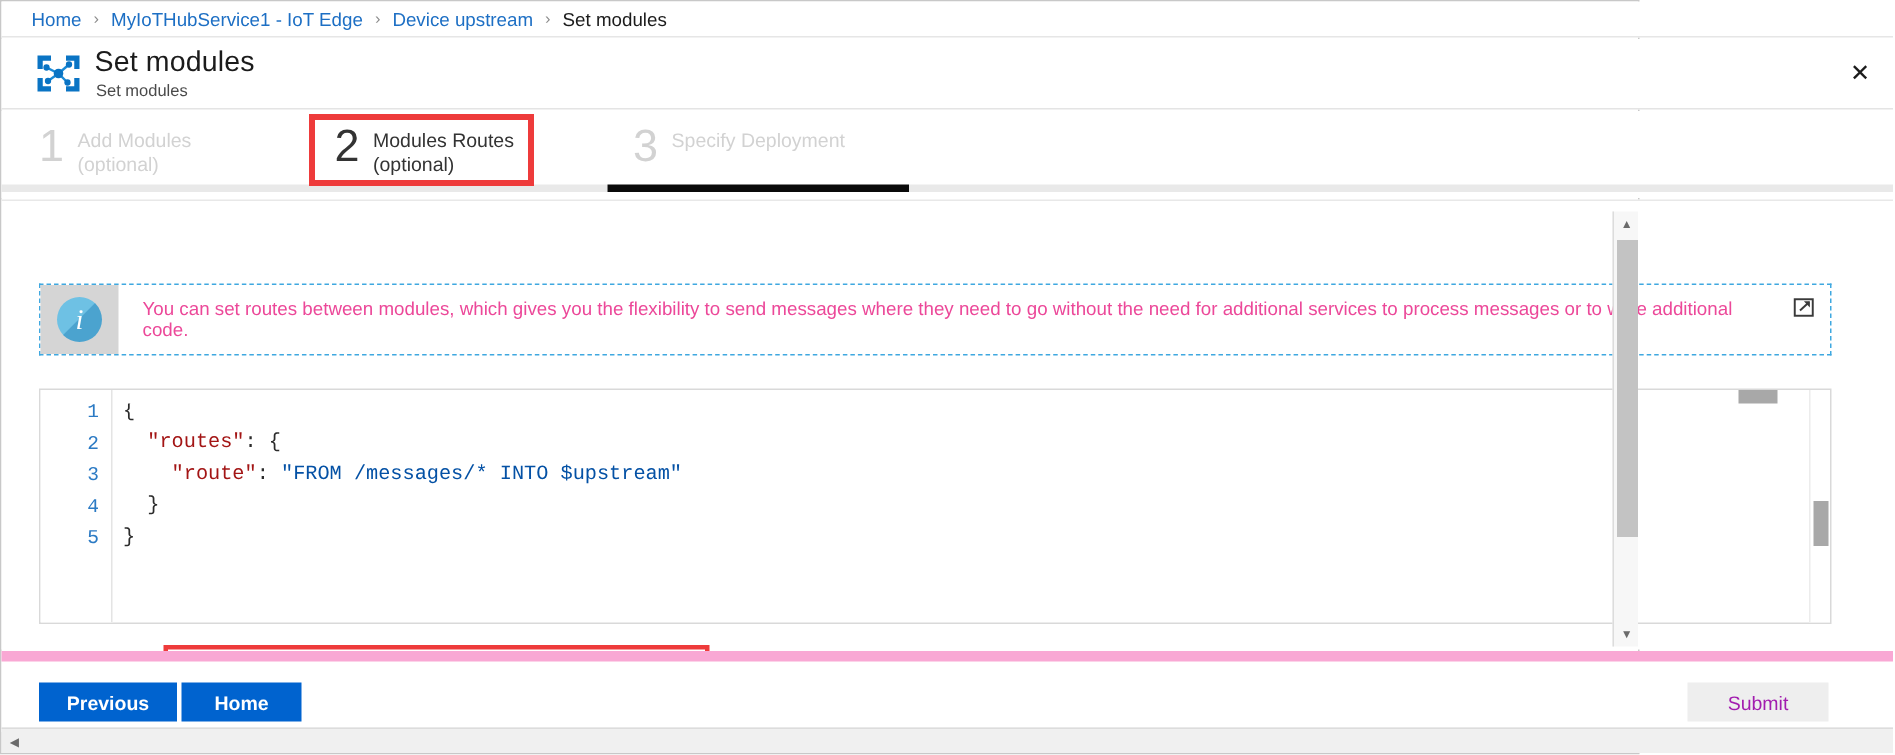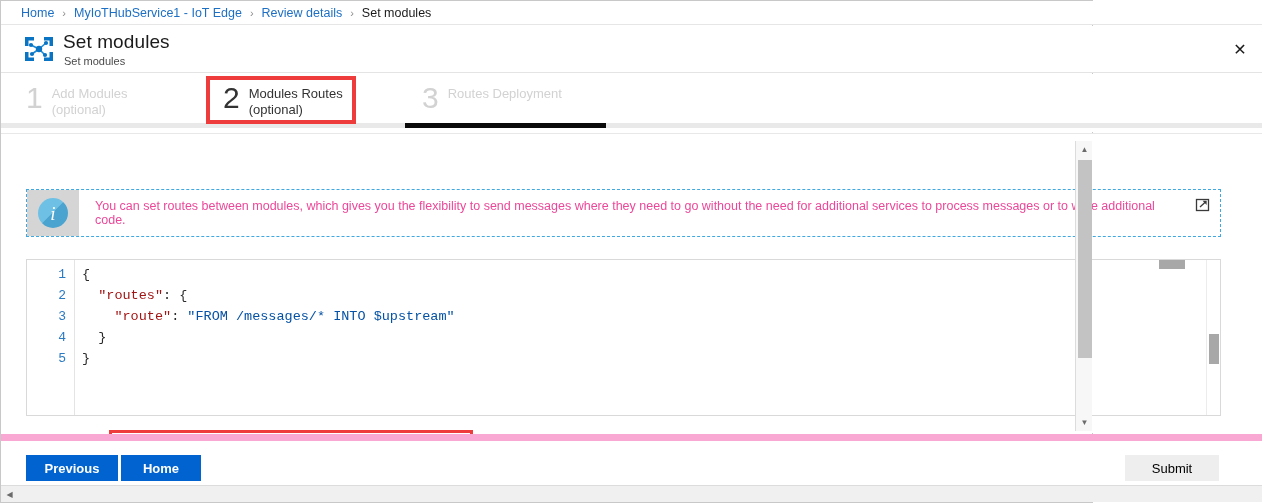--- a/index.html
+++ b/index.html
@@ -203,21 +203,21 @@
     border-top: 7px solid #f9a8d4;
   }
   .btn {
     position: absolute; top: 14px;
     height: 26px;
     display: flex; align-items: center; justify-content: center;
     font-size: 13px; cursor: pointer; border: none;
     font-family: "Liberation Sans", sans-serif;
   }
   .btn-primary { background: #0063cf; color: #ffffff; font-weight: bold; }
-  .btn-disabled { background: #eeeeee; color: #000000; cursor: default; }
+  .btn-disabled { background: #eeeeee; color: #a21caf; cursor: default; }
 
   
   .scroll-v {
     position: absolute; right: 0; top: 140px;
     width: 17px; height: 290px;
     background: #f7f7f7; border-left: 1px solid #dcdcdc;
   }
   .sv-arrow {
     position: absolute; left: 0; width: 17px; height: 17px;
     display: flex; align-items: center; justify-content: center;
@@ -241,21 +241,21 @@
 </head>
 <body>
 
 <div id="app">
 
   <div class="breadcrumb" id="breadcrumb-host">
       <span class="crumb-link">Home</span>
       <span class="crumb-sep">›</span>
       <span class="crumb-link">MyIoTHubService1 - IoT Edge</span>
       <span class="crumb-sep">›</span>
-      <span class="crumb-link">Review details</span>
+      <span class="crumb-link">Device upstream</span>
       <span class="crumb-sep">›</span>
       <span class="crumb-current">Set modules</span>
     </div>
 
   <div class="titlebar">
     <span class="title-icon">
       <svg width="32" height="30" viewBox="0 0 32 30">
         <path d="M2 3 h9 v3.5 H5.5 V12 H2 Z" fill="#0a74c4"></path>
         <path d="M30 3 h-9 v3.5 h5.5 V12 H30 Z" fill="#0a74c4"></path>
         <path d="M2 27 h9 v-3.5 H5.5 V18 H2 Z" fill="#0a74c4"></path>
@@ -289,21 +289,21 @@
         <span class="step-num">2</span>
         <span class="step-text">
           <div class="step-label">Modules Routes</div>
           <div class="step-opt">(optional)</div>
         </span>
       </div>
       <div class="step-bar active" style="left: 404px; width: 201px;"></div>
       <div class="step inactive" style="left: 421px;">
         <span class="step-num">3</span>
         <span class="step-text">
-          <div class="step-label">Routes Deployment</div>
+          <div class="step-label">Specify Deployment</div>
         </span>
       </div>
       <div class="step-bar inactive" style="left: 605px; width: 656px;"></div>
     </div>
   <div class="anno-step"></div>
 
   <div class="content">
 
     <div class="info-banner">
       <div class="info-icon-cell">

